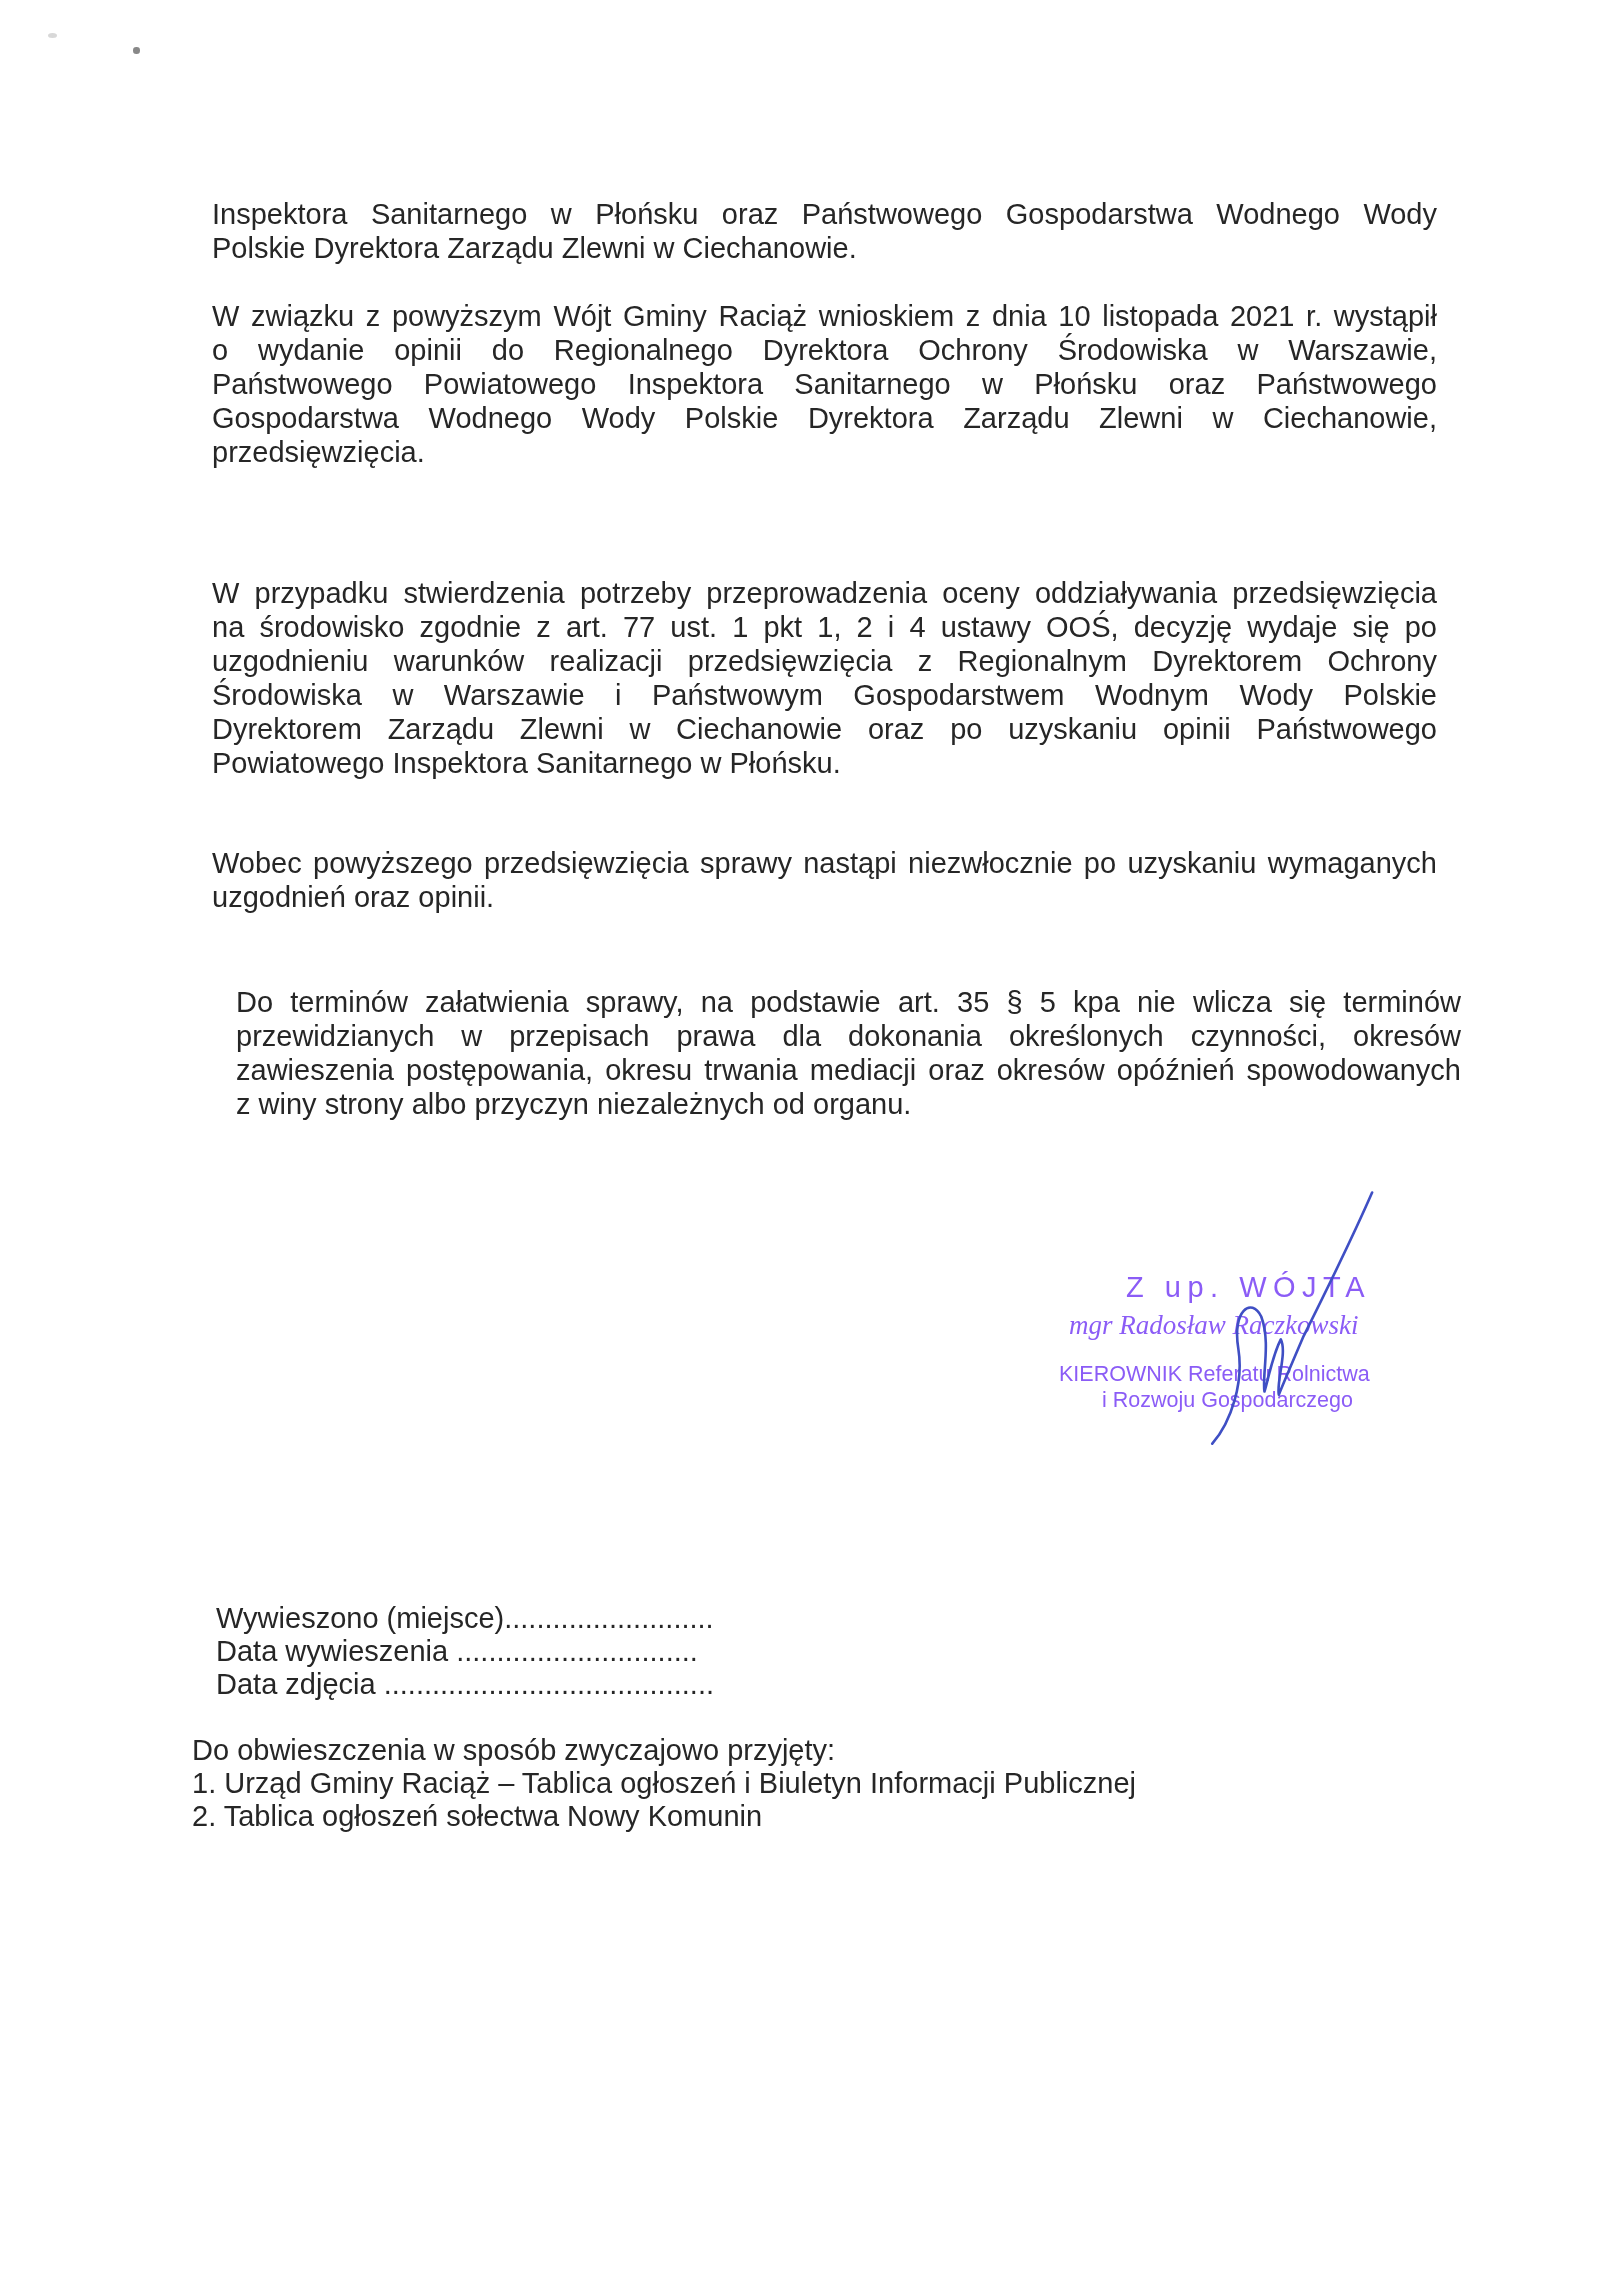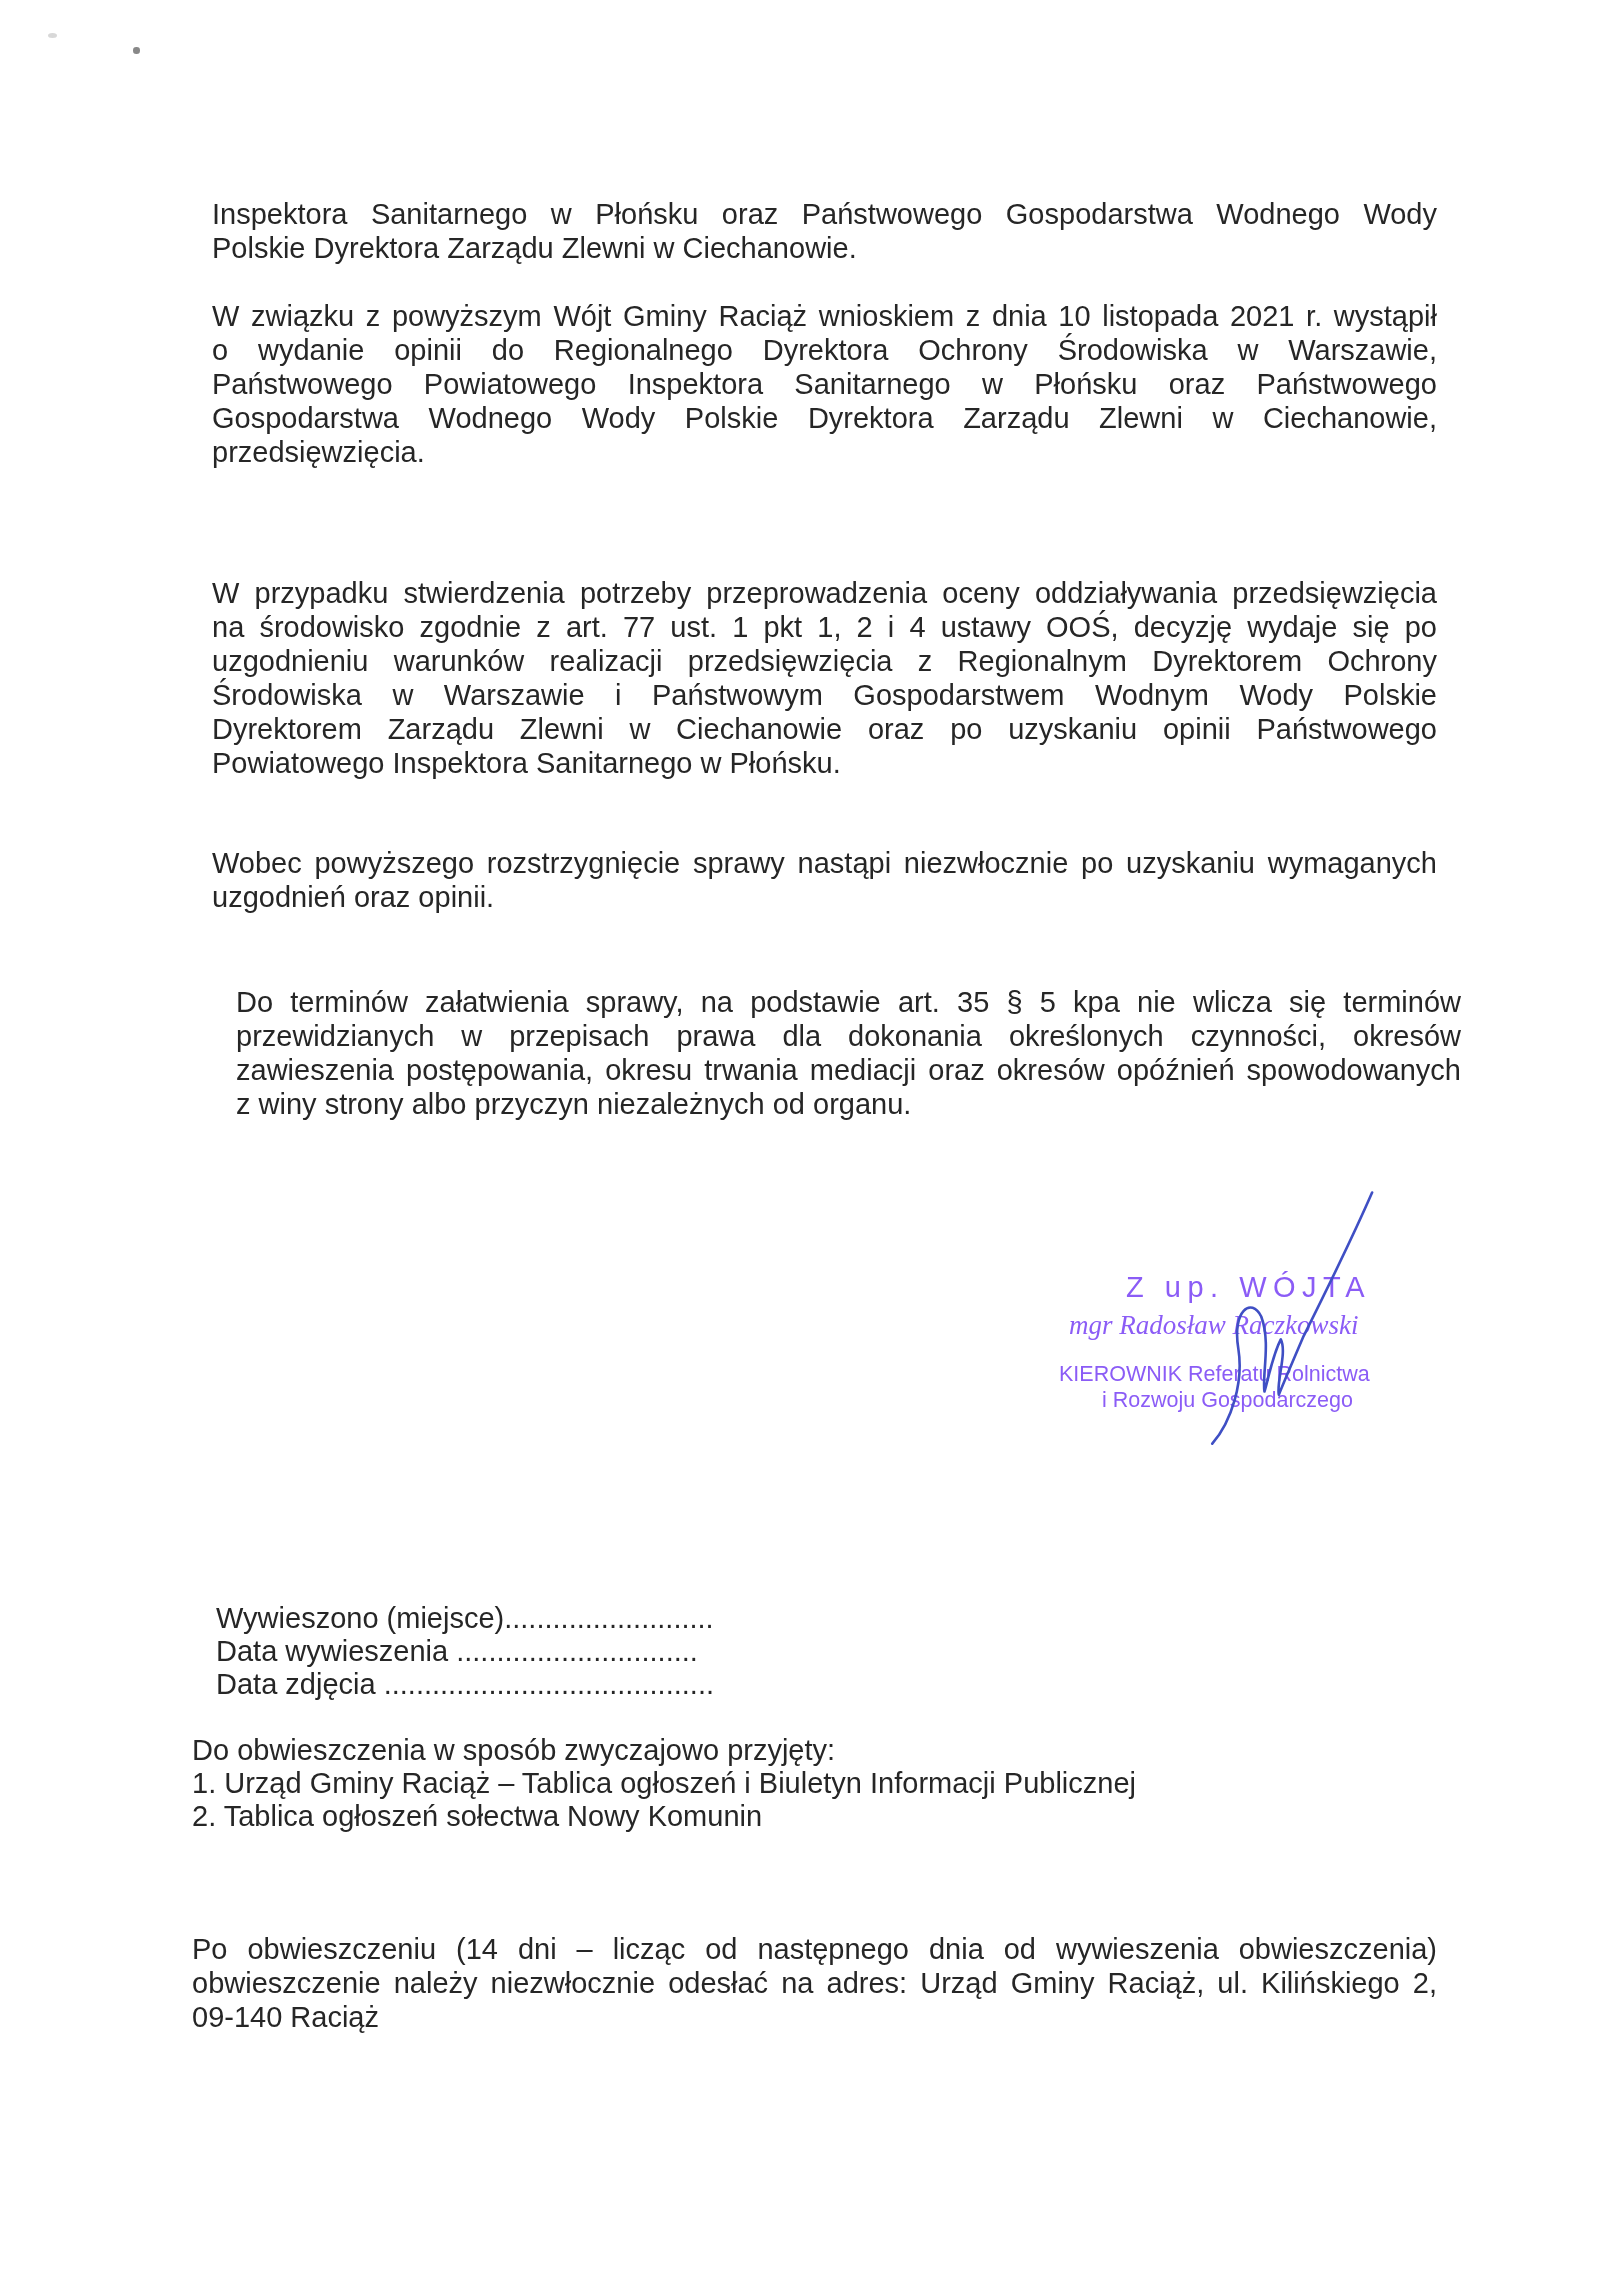--- a/index.html
+++ b/index.html
@@ -47,21 +47,21 @@
   <div class="para txt" style="top:576px;">
     <span class="line justify">W przypadku stwierdzenia potrzeby przeprowadzenia oceny oddziaływania przedsięwzięcia</span>
     <span class="line justify">na środowisko zgodnie z art. 77 ust. 1 pkt 1, 2 i 4 ustawy OOŚ, decyzję wydaje się po</span>
     <span class="line justify">uzgodnieniu warunków realizacji przedsięwzięcia z Regionalnym Dyrektorem Ochrony</span>
     <span class="line justify">Środowiska w Warszawie i Państwowym Gospodarstwem Wodnym Wody Polskie</span>
     <span class="line justify">Dyrektorem Zarządu Zlewni w Ciechanowie oraz po uzyskaniu opinii Państwowego</span>
     <span class="line">Powiatowego Inspektora Sanitarnego w Płońsku.</span>
   </div>
 
   <div class="para txt" style="top:846px;">
-    <span class="line justify">Wobec powyższego rozstrzygnięcie sprawy nastąpi niezwłocznie po uzyskaniu wymaganych</span>
+    <span class="line justify">Wobec powyższego przedsięwzięcia sprawy nastąpi niezwłocznie po uzyskaniu wymaganych</span>
     <span class="line">uzgodnień oraz opinii.</span>
   </div>
 
   <div class="para txt" style="top:985px;margin-left:24px;">
     <span class="line justify">Do terminów załatwienia sprawy, na podstawie art. 35 § 5 kpa nie wlicza się terminów</span>
     <span class="line justify">przewidzianych w przepisach prawa dla dokonania określonych czynności, okresów</span>
     <span class="line justify">zawieszenia postępowania, okresu trwania mediacji oraz okresów opóźnień spowodowanych</span>
     <span class="line">z winy strony albo przyczyn niezależnych od organu.</span>
   </div>
 
@@ -79,20 +79,15 @@
     <span class="line"><span>Data wywieszenia</span> <span>..............................</span></span>
     <span class="line"><span>Data zdjęcia</span> <span>.........................................</span></span>
   </div>
 
   <div class="lower txt" style="top:1733px;">
     <span class="line">Do obwieszczenia w sposób zwyczajowo przyjęty:</span>
     <span class="line">1. Urząd Gminy Raciąż – Tablica ogłoszeń i Biuletyn Informacji Publicznej</span>
     <span class="line">2. Tablica ogłoszeń sołectwa Nowy Komunin</span>
   </div>
 
-  <div class="para txt" style="top:1932px;left:192px;width:1245px;">
-    <span class="line justify">Po obwieszczeniu (14 dni – licząc od następnego dnia od wywieszenia obwieszczenia)</span>
-    <span class="line justify">obwieszczenie należy niezwłocznie odesłać na adres: Urząd Gminy Raciąż, ul. Kilińskiego 2,</span>
-    <span class="line">09-140 Raciąż</span>
-  </div>
 
 </div>
 
 
 </body></html>

